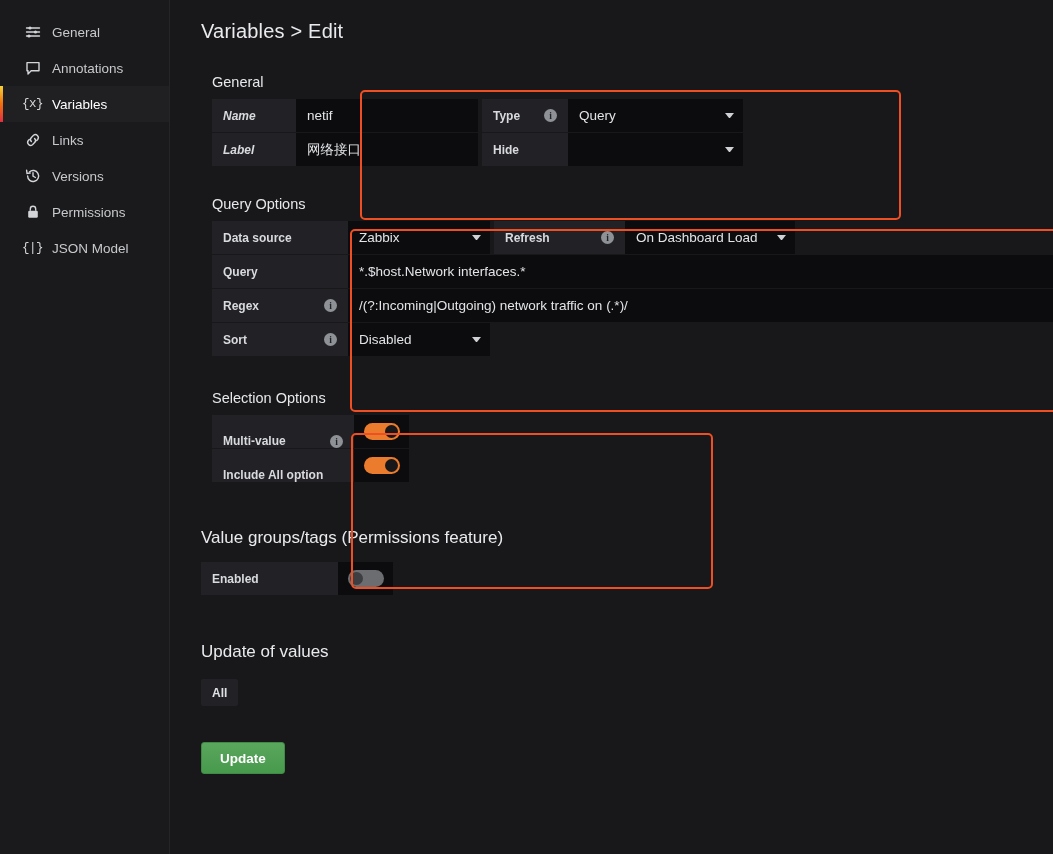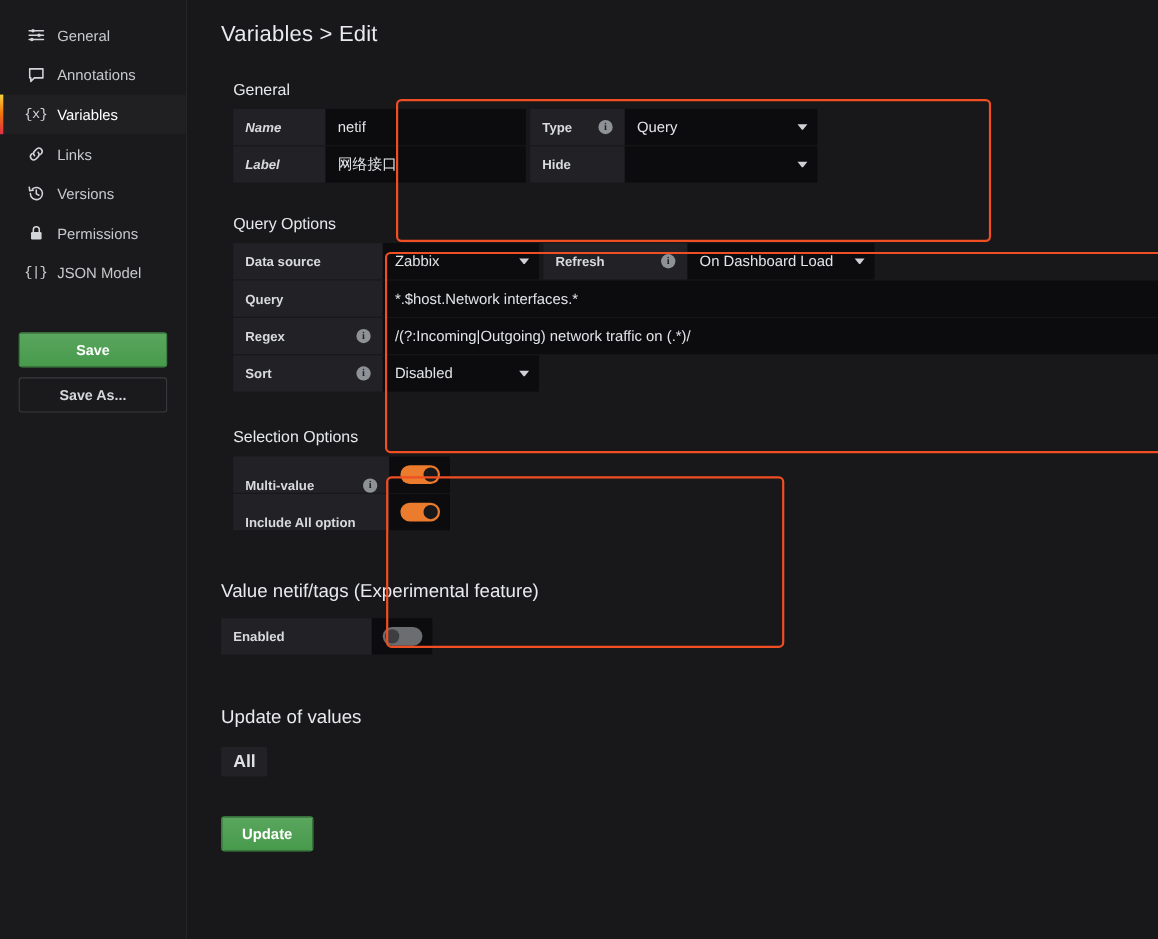--- a/index.html
+++ b/index.html
@@ -154,21 +154,21 @@
     position: absolute; top: 2px; left: 2px;
     width: 13px; height: 13px; border-radius: 50%;
     background: #3c3e41;
   }
   .switch.on .knob { left: auto; right: 2px; background: #18181a; }
 
   
   .chip {
     display: inline-flex; align-items: center;
     background: #222226; color: #dfe1e4;
-    font-size: 16px; font-weight: bold;
+    font-size: 12px; font-weight: bold;
     height: 27px; padding: 0 11px; border-radius: 2px;
   }
   .update-btn {
     display: inline-flex; align-items: center; justify-content: center;
     height: 32px; padding: 0 18px; border-radius: 3px;
     background: linear-gradient(180deg,#5aa65e 0%, #479a4c 100%);
     color: #fff; font-size: 13.5px; font-weight: bold;
     border: 1px solid #3f8a44; cursor: pointer; user-select: none;
   }
   .blk { margin-top: 22px; }
@@ -237,24 +237,20 @@
         </svg>
       </span>
       <span class="lbl">Permissions</span>
     </div>
 
     <div class="nav-item">
       <span class="ico mono-ico">{|}</span>
       <span class="lbl">JSON Model</span>
     </div>
 
-    <div class="side-actions">
-      <div class="btn btn-green">Save</div>
-      <div class="btn btn-ghost">Save As...</div>
-    </div>
   </nav>
 
   <main class="main">
 
     <h1 class="page-title">Variables &gt; Edit</h1>
 
     <div class="hl hl-general"></div>
     <div class="hl hl-query"></div>
     <div class="hl hl-selection"></div>
 
@@ -371,21 +367,21 @@
           <div class="toggle-cell w-toggle">
             <div class="switch on">
               <div class="knob"></div>
             </div>
           </div>
         </div>
 
       </section>
 
       <section class="section blk" style="margin-top:32px;">
-        <div class="section-title standalone">Value netif/tags (Experimental feature)</div>
+        <div class="section-title standalone">Value groups/tags (Permissions feature)</div>
         <div class="frow" style="margin-top:5px;">
           <div class="flabel w-en-lbl">
             <span>Enabled</span>
           </div>
           <div class="toggle-cell w-toggle">
             <div class="switch">
               <div class="knob"></div>
             </div>
           </div>
         </div>

